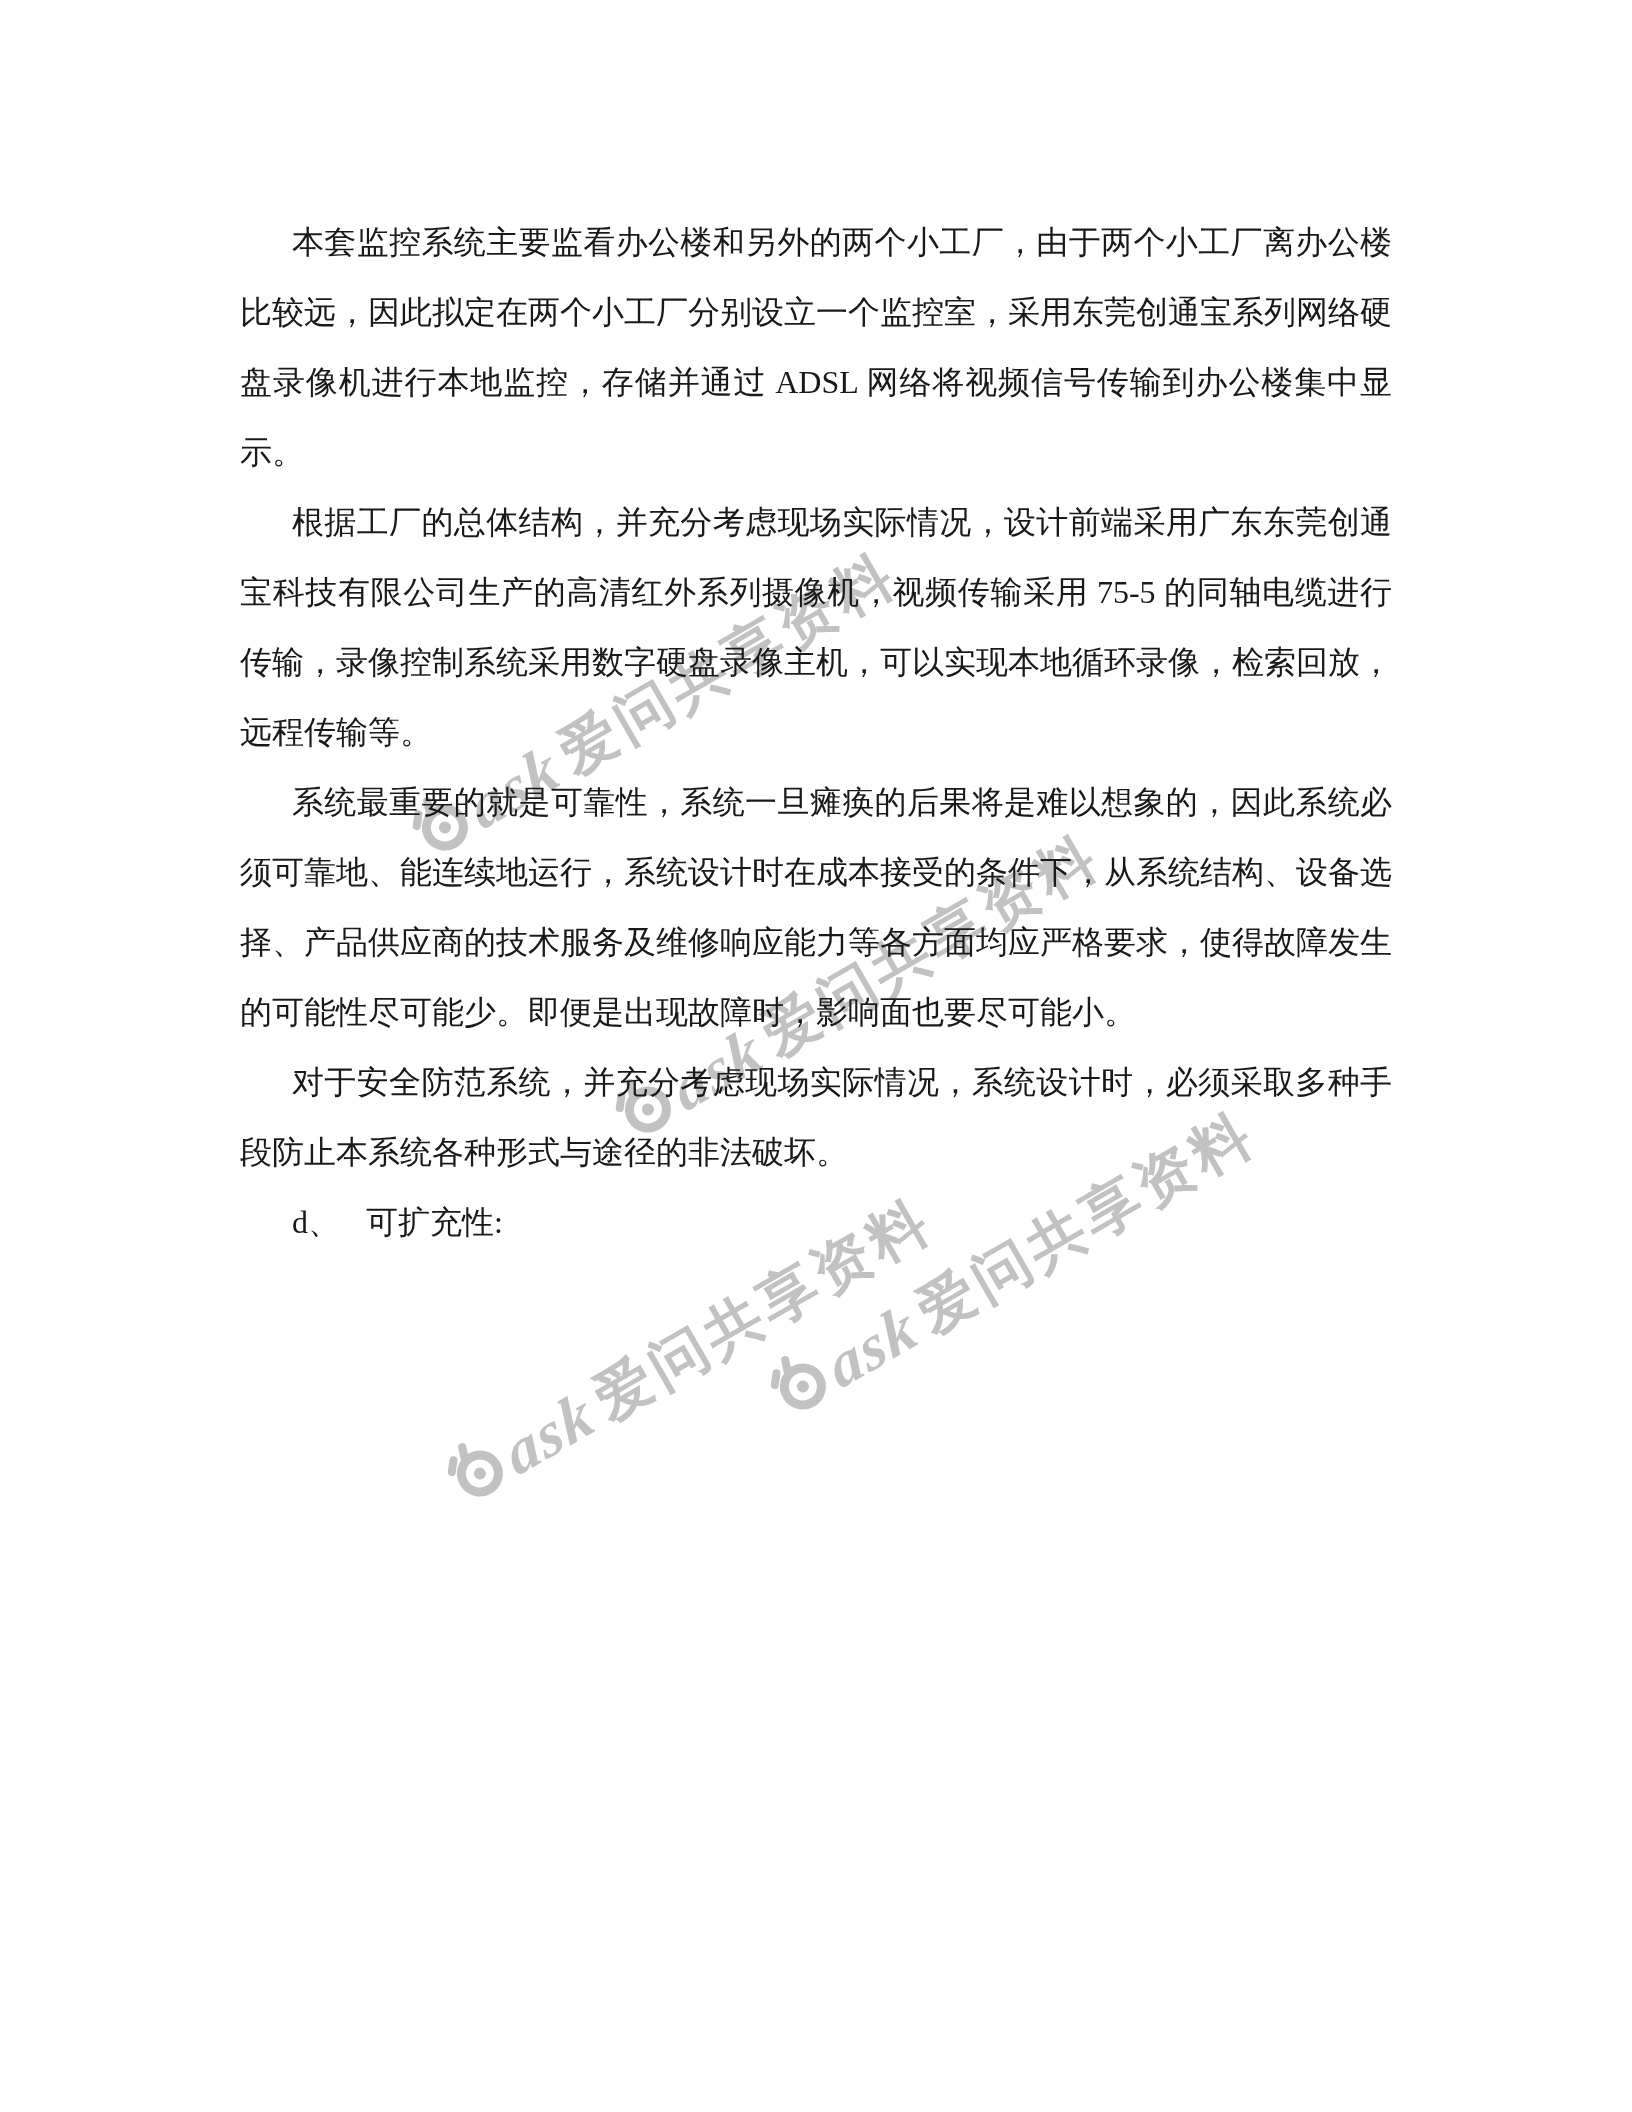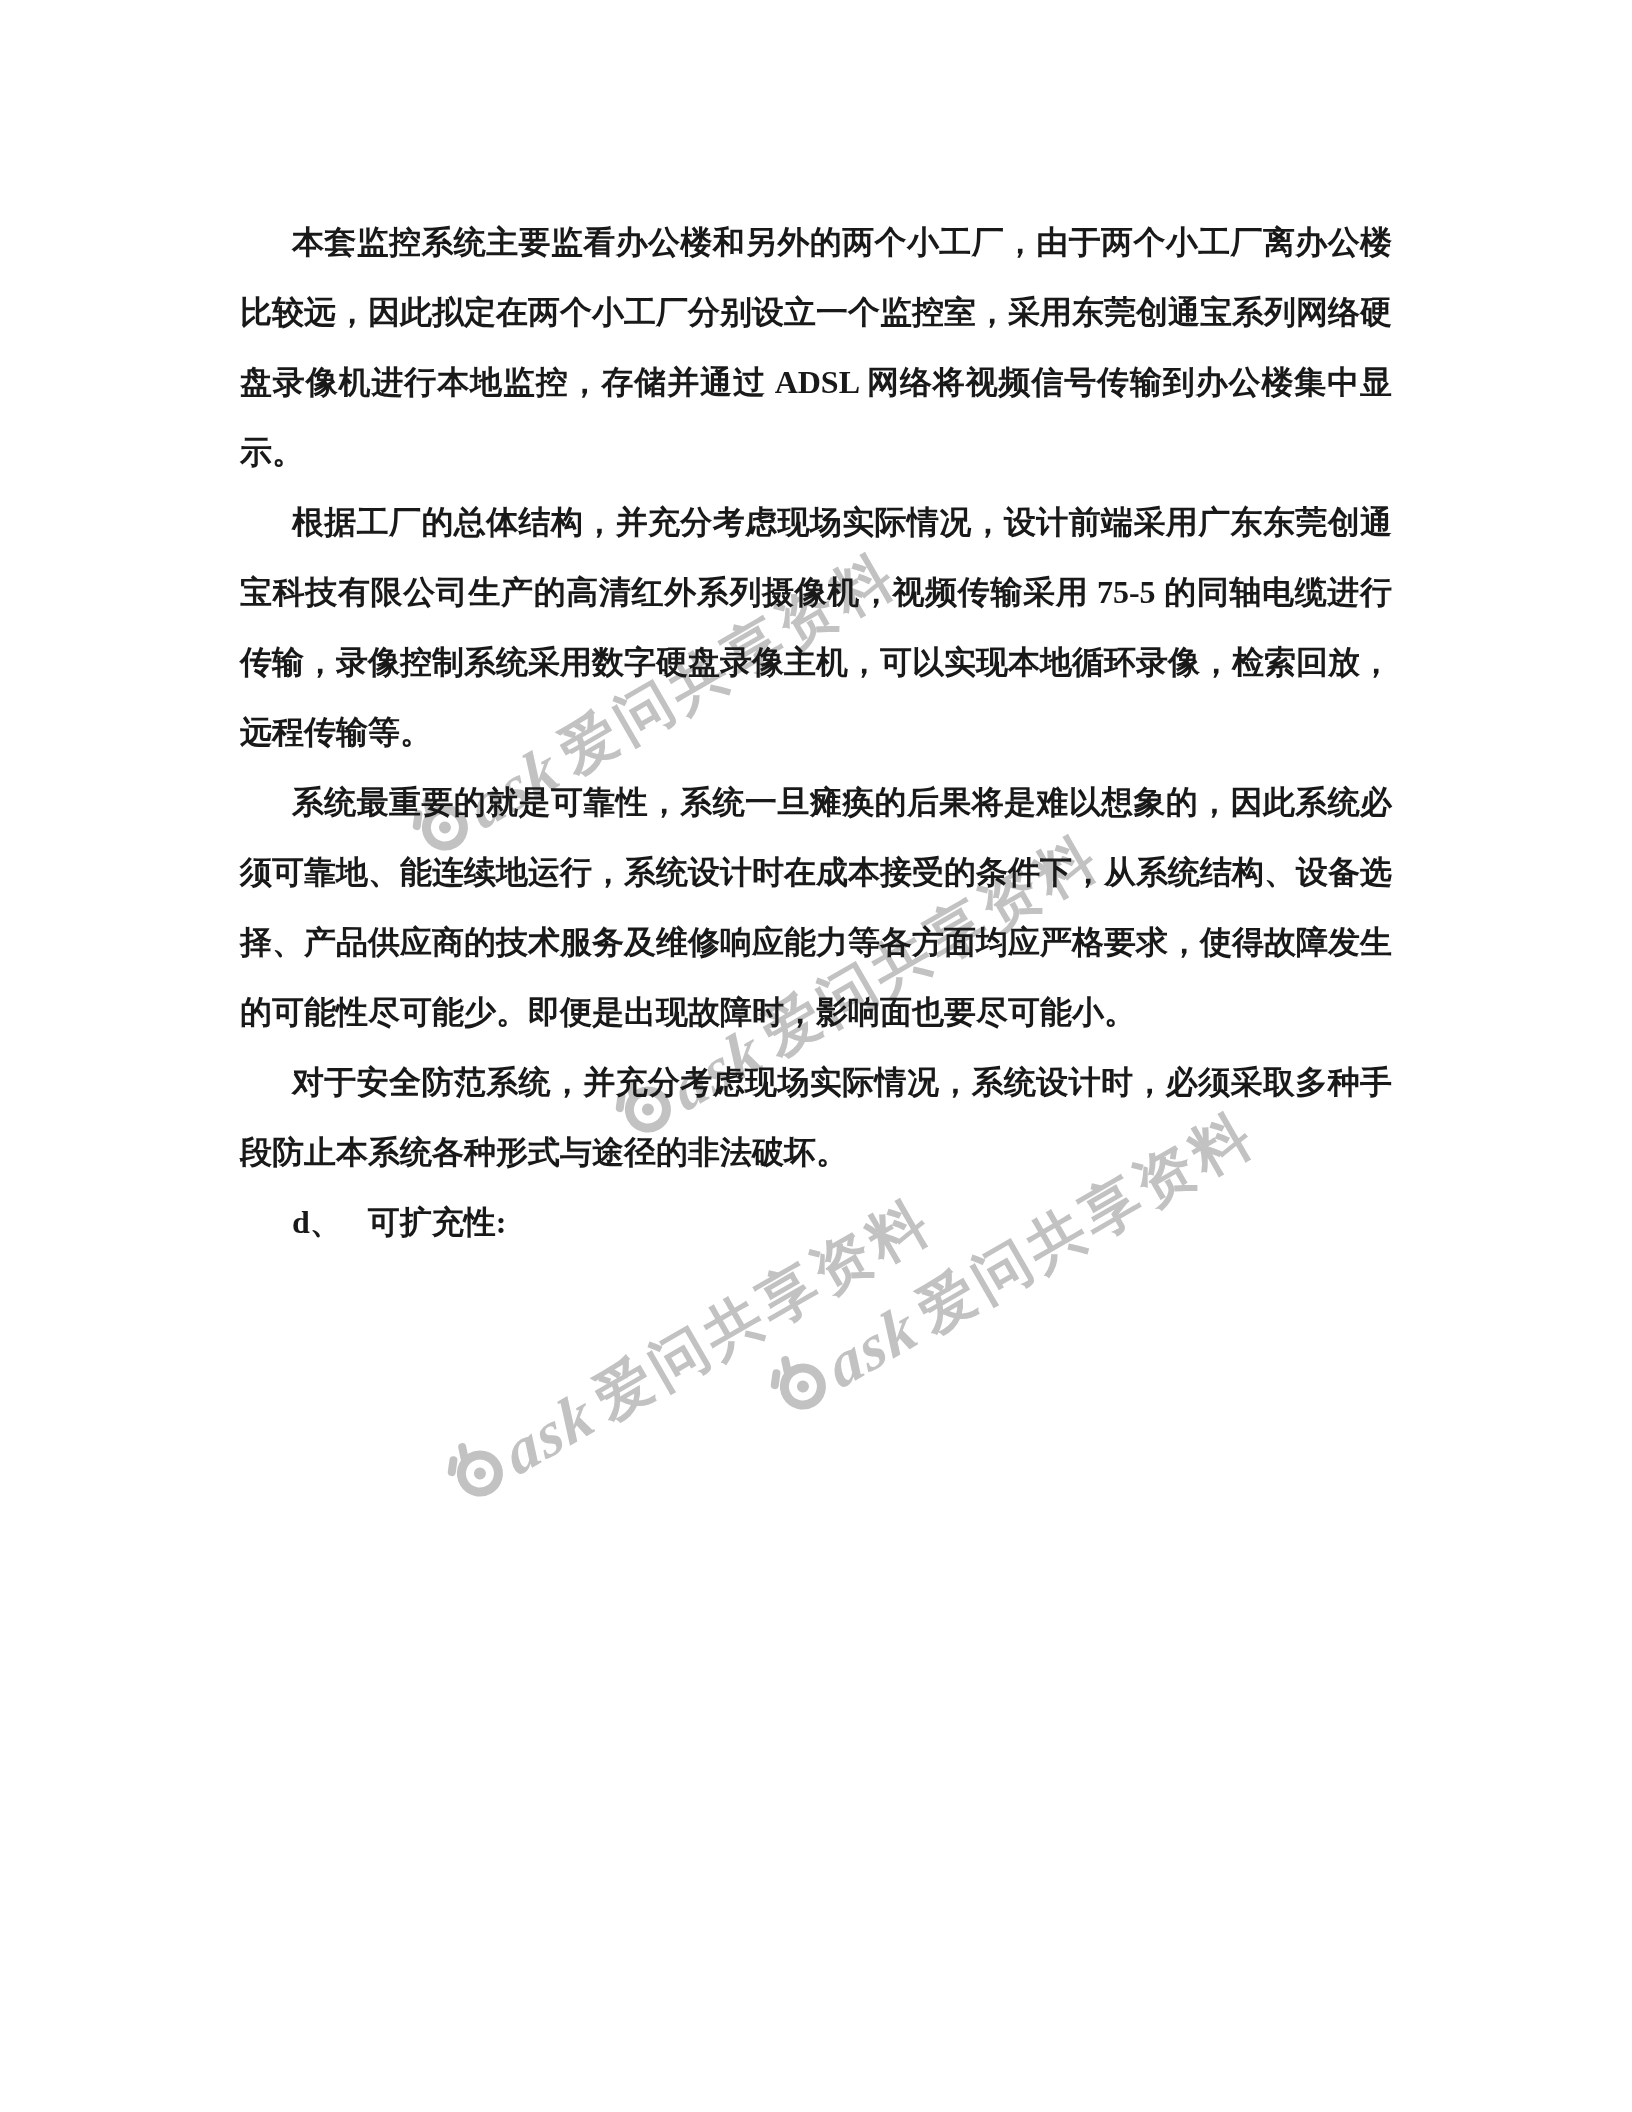--- a/index.html
+++ b/index.html
@@ -16,21 +16,21 @@
   .text-block {
     position: absolute;
     left: 240px;
     top: 207px;
     width: 1152px;
     font-size: 32px;
     line-height: 70px;
     color: #191919;
     text-align: justify;
   }
-  .text-block p { margin: 0; padding: 0; font-weight: bold; }
+  .text-block p { margin: 0; padding: 0; }
   p.body-para { text-indent: 52px; }
   p.heading   { padding-left: 52px; }
   p.list-item { padding-left: 52px; }
   .list-item .marker { margin-right: 26px; }
 
   
   .watermark-layer { position: absolute; inset: 0; }
   .watermark {
     position: absolute;
     display: flex;

